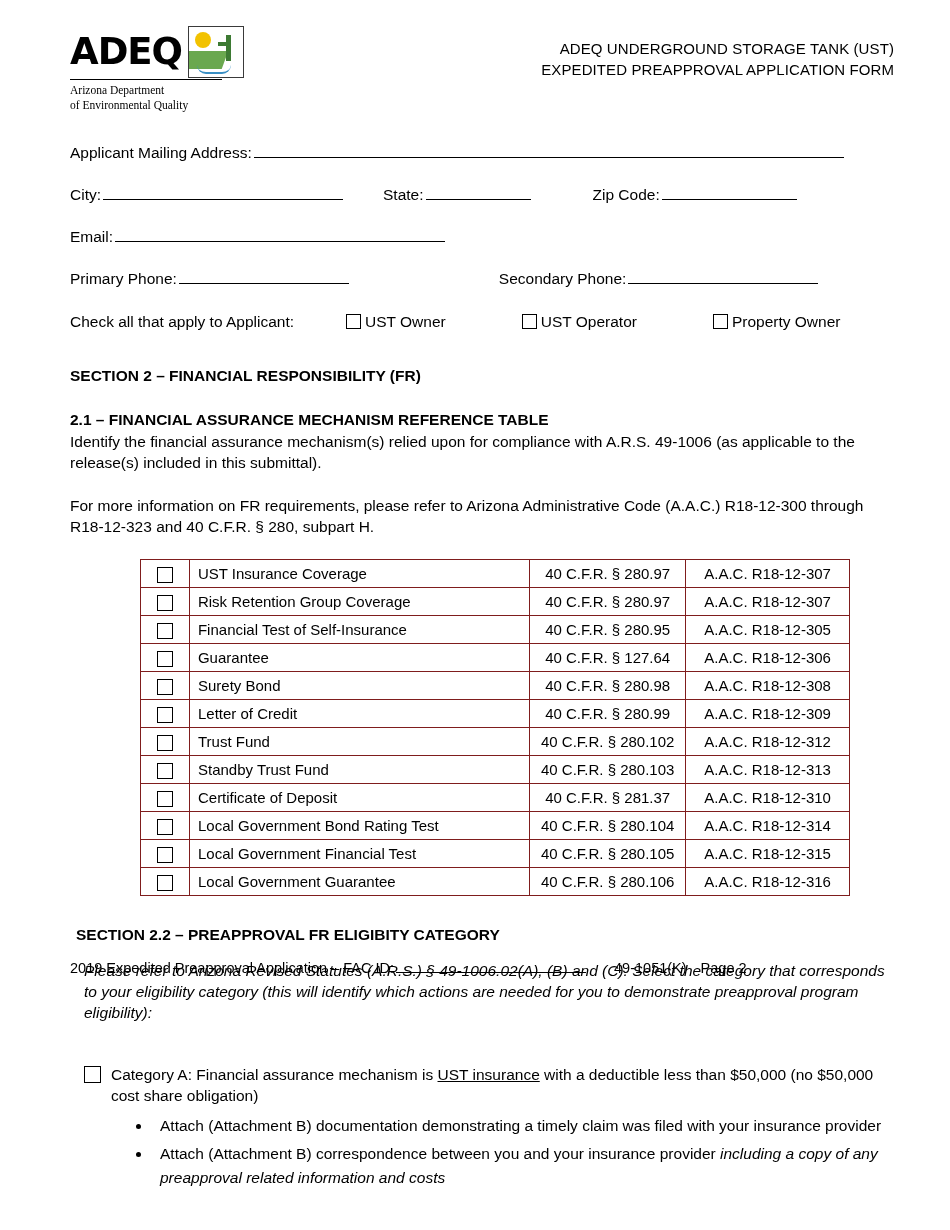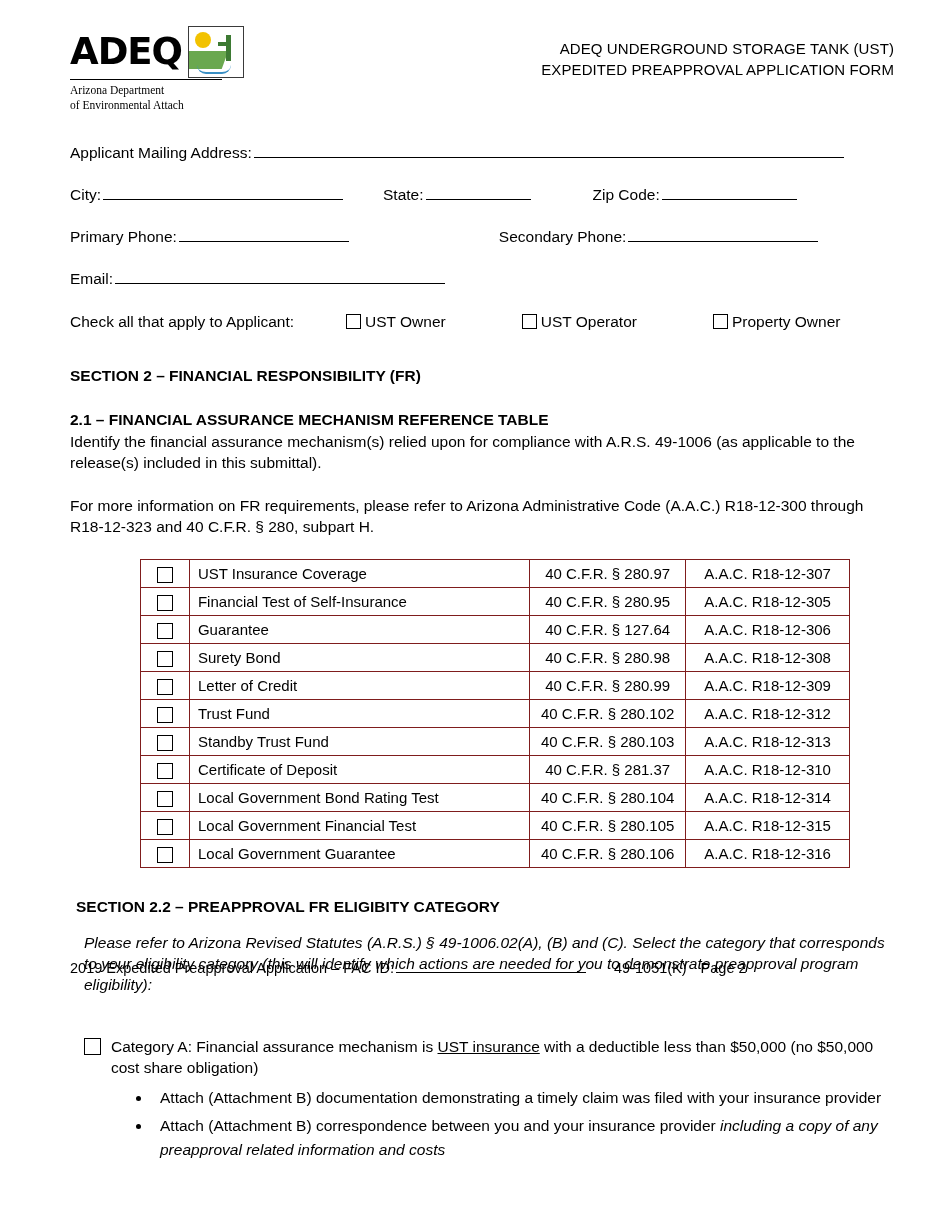--- a/index.html
+++ b/index.html
@@ -269,21 +269,21 @@
         <span class="logo-word">ADEQ</span>
         <span class="logo-mark">
           <span class="sun"></span>
           <span class="hill"></span>
           <span class="cactus"></span>
           <span class="water"></span>
         </span>
       </div>
       <div class="logo-rule"></div>
       <div class="logo-sub">Arizona Department</div>
-      <div class="logo-sub">of Environmental Attach</div>
+      <div class="logo-sub">of Environmental Quality</div>
     </div>
     <div class="header-title">
       <div>ADEQ UNDERGROUND STORAGE TANK (UST)</div>
       <div>EXPEDITED PREAPPROVAL APPLICATION FORM</div>
     </div>
   </div>
 
   <div class="form-area">
 
     <div class="field-row">
@@ -296,30 +296,30 @@
       <span class="ul" style="width:240px"></span>
       <span class="gap-sm"></span>
       <span class="lbl">State:</span>
       <span class="ul" style="width:105px"></span>
       <span class="gap-md"></span>
       <span class="lbl">Zip Code:</span>
       <span class="ul" style="width:135px"></span>
     </div>
 
     <div class="field-row">
+      <span class="lbl">Email:</span>
+      <span class="ul" style="width:330px"></span>
+    </div>
+
+    <div class="field-row">
       <span class="lbl">Primary Phone:</span>
       <span class="ul" style="width:170px"></span>
       <span style="display:inline-block;width:148px"></span>
       <span class="lbl">Secondary Phone:</span>
       <span class="ul" style="width:190px"></span>
-    </div>
-
-    <div class="field-row">
-      <span class="lbl">Email:</span>
-      <span class="ul" style="width:330px"></span>
     </div>
 
     <div class="checkline">
       <span class="lbl">Check all that apply to Applicant:</span>
       <span style="display:inline-block;width:52px"></span>
       <span class="cb-item">
         <span class="cb"></span>
         <span>UST Owner</span>
       </span>
       <span style="display:inline-block;width:76px"></span>
@@ -343,20 +343,26 @@
   <table class="fr">
     <tbody>
       <tr>
         <td class="cbcell"><span class="cb"></span></td>
         <td class="name">UST Insurance Coverage</td>
         <td class="cfr">40 C.F.R. § 280.97</td>
         <td class="aac">A.A.C. R18-12-307</td>
       </tr>
       <tr>
         <td class="cbcell"><span class="cb"></span></td>
+        <td class="name">Risk Retention Group Coverage</td>
+        <td class="cfr">40 C.F.R. § 280.97</td>
+        <td class="aac">A.A.C. R18-12-307</td>
+      </tr>
+      <tr>
+        <td class="cbcell"><span class="cb"></span></td>
         <td class="name">Financial Test of Self-Insurance</td>
         <td class="cfr">40 C.F.R. § 280.95</td>
         <td class="aac">A.A.C. R18-12-305</td>
       </tr>
       <tr>
         <td class="cbcell"><span class="cb"></span></td>
         <td class="name">Guarantee</td>
         <td class="cfr">40 C.F.R. § 127.64</td>
         <td class="aac">A.A.C. R18-12-306</td>
       </tr>

